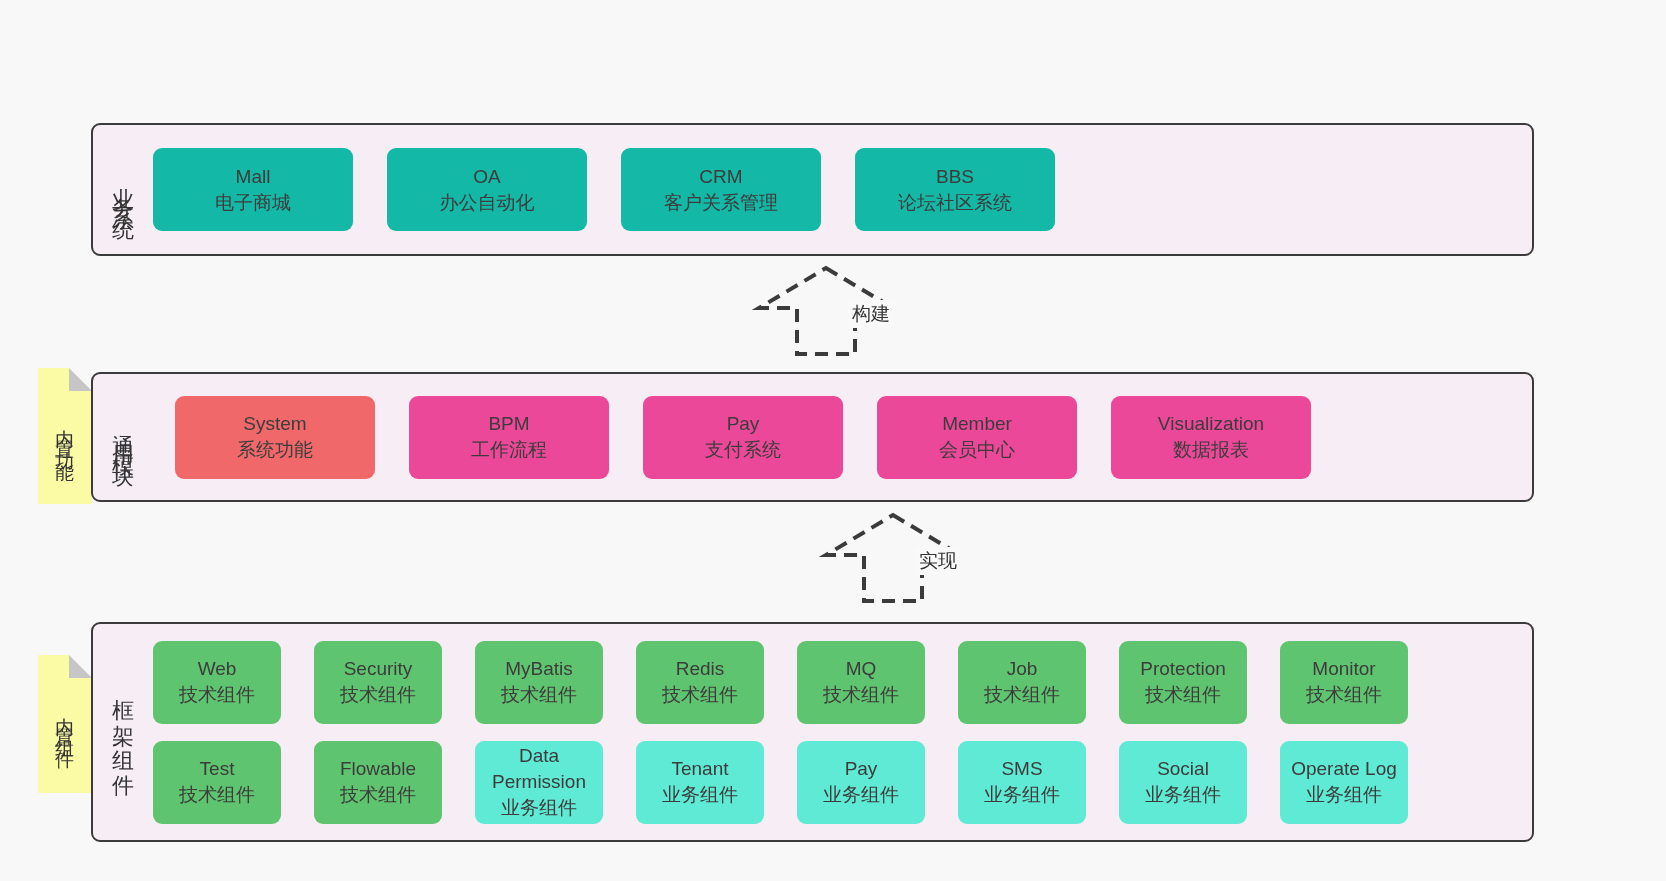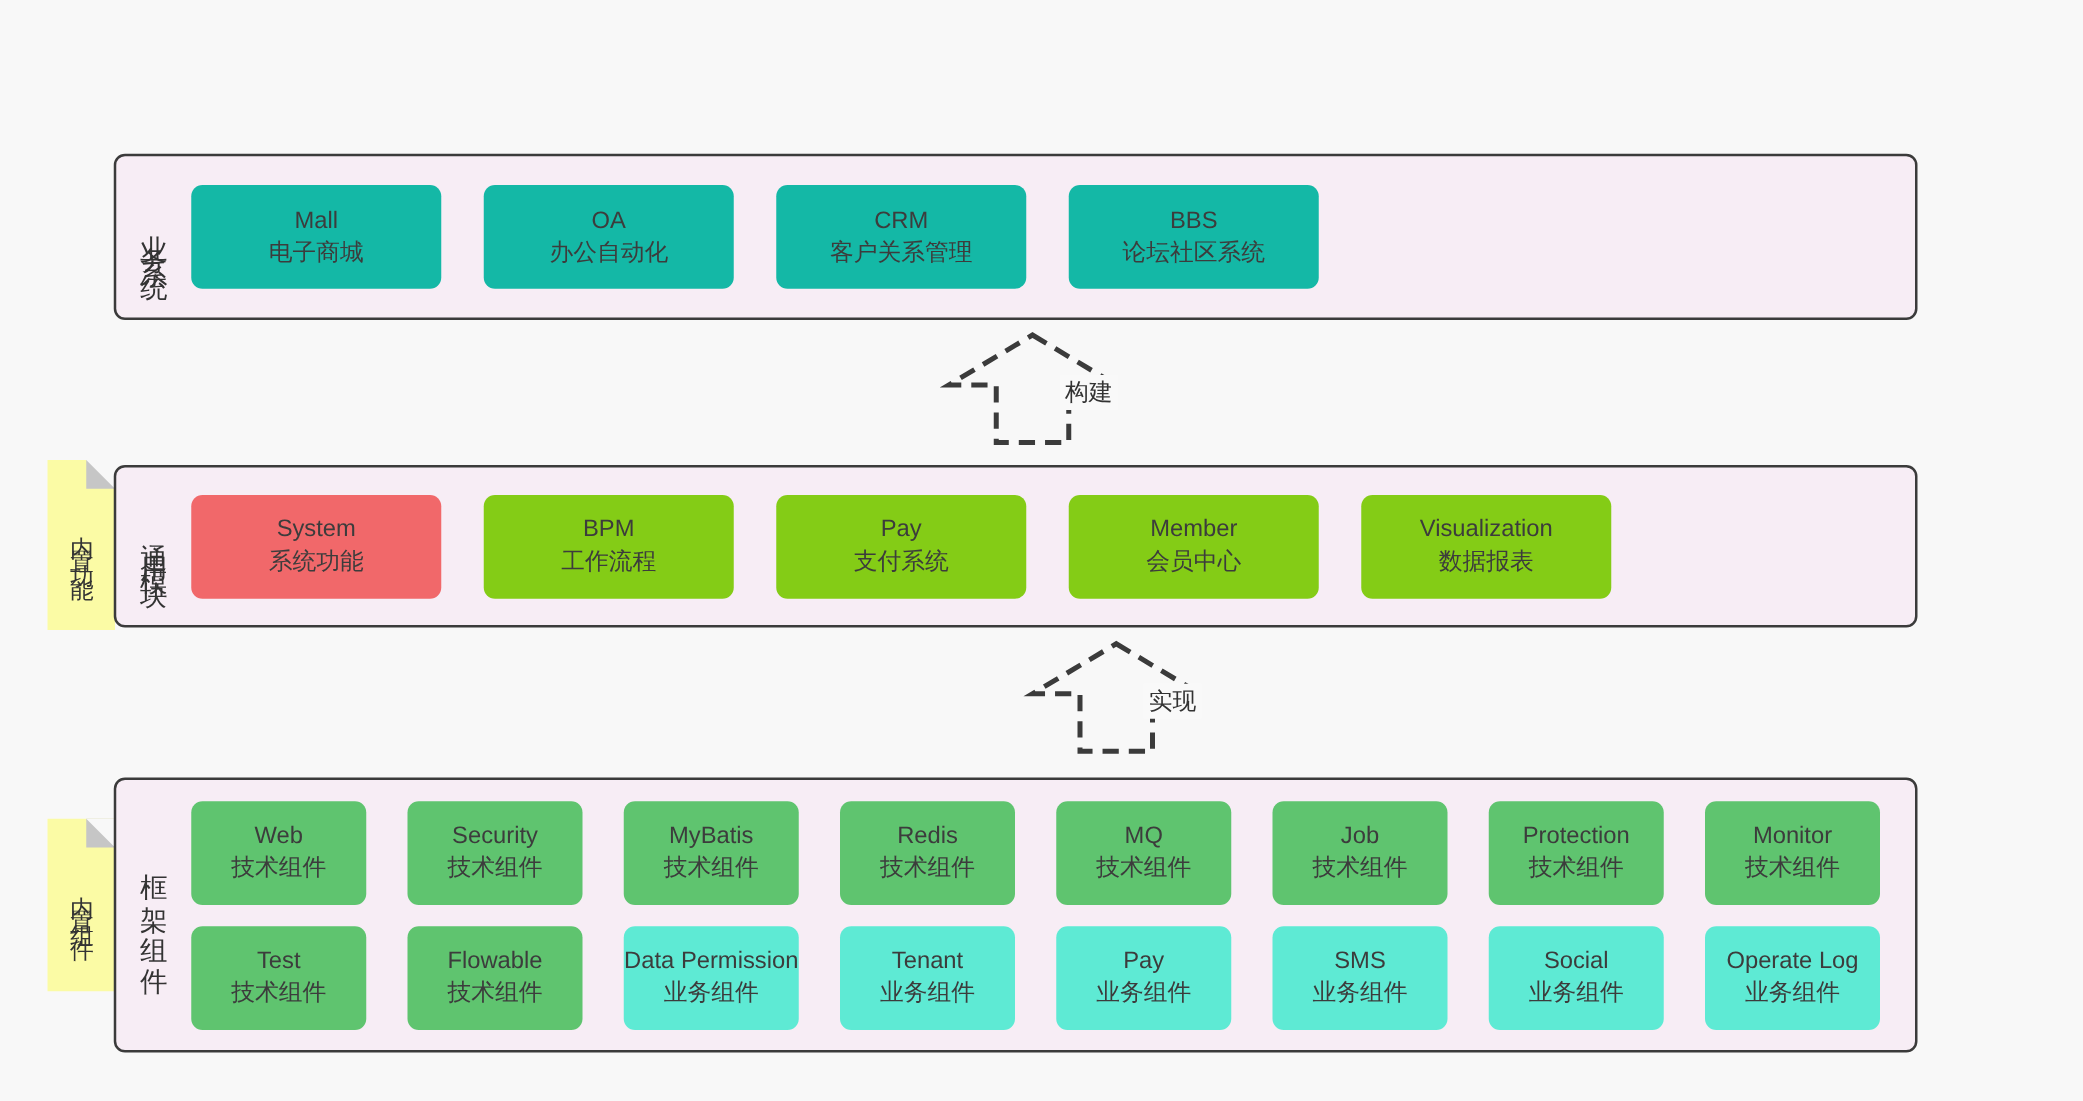--- a/index.html
+++ b/index.html
@@ -22,25 +22,25 @@
   }
   #panel-framework .vlabel{letter-spacing:25px;}
   .row6{flex:1;display:flex;align-items:center;gap:34px;}
   .grid8{flex:1;display:flex;flex-direction:column;justify-content:center;gap:17px;}
   .row8{display:flex;gap:33px;}
   .box{
     box-sizing:border-box;border-radius:9px;display:flex;flex-direction:column;
     align-items:center;justify-content:center;text-align:center;
   }
   .row6 .box{width:200px;height:83px;}
-  .row8 .box{width:140px;height:83px;text-align:center;}
+  .row8 .box{width:128px;height:83px;text-align:center;}
   .box div{font-size:19px;line-height:26px;}
   .blue{background:#14b8a6;}
-  .red{background:#f1686a;}
-  .pink{background:#84cc16;}
+  .red{background:#f1686a;margin-left:22px;}
+  .pink{background:#ec4899;}
   .green{background:#5fc46f;}
   .green-light{background:#5eead4;}
   .note{
     position:absolute;left:38px;width:54px;background:#fbfba5;z-index:1;
     display:flex;align-items:center;justify-content:center;
   }
   #note-modules{top:368px;height:136px;}
   #note-framework{top:655px;height:138px;}
   .note::before{
     content:"";position:absolute;top:0;right:0;

